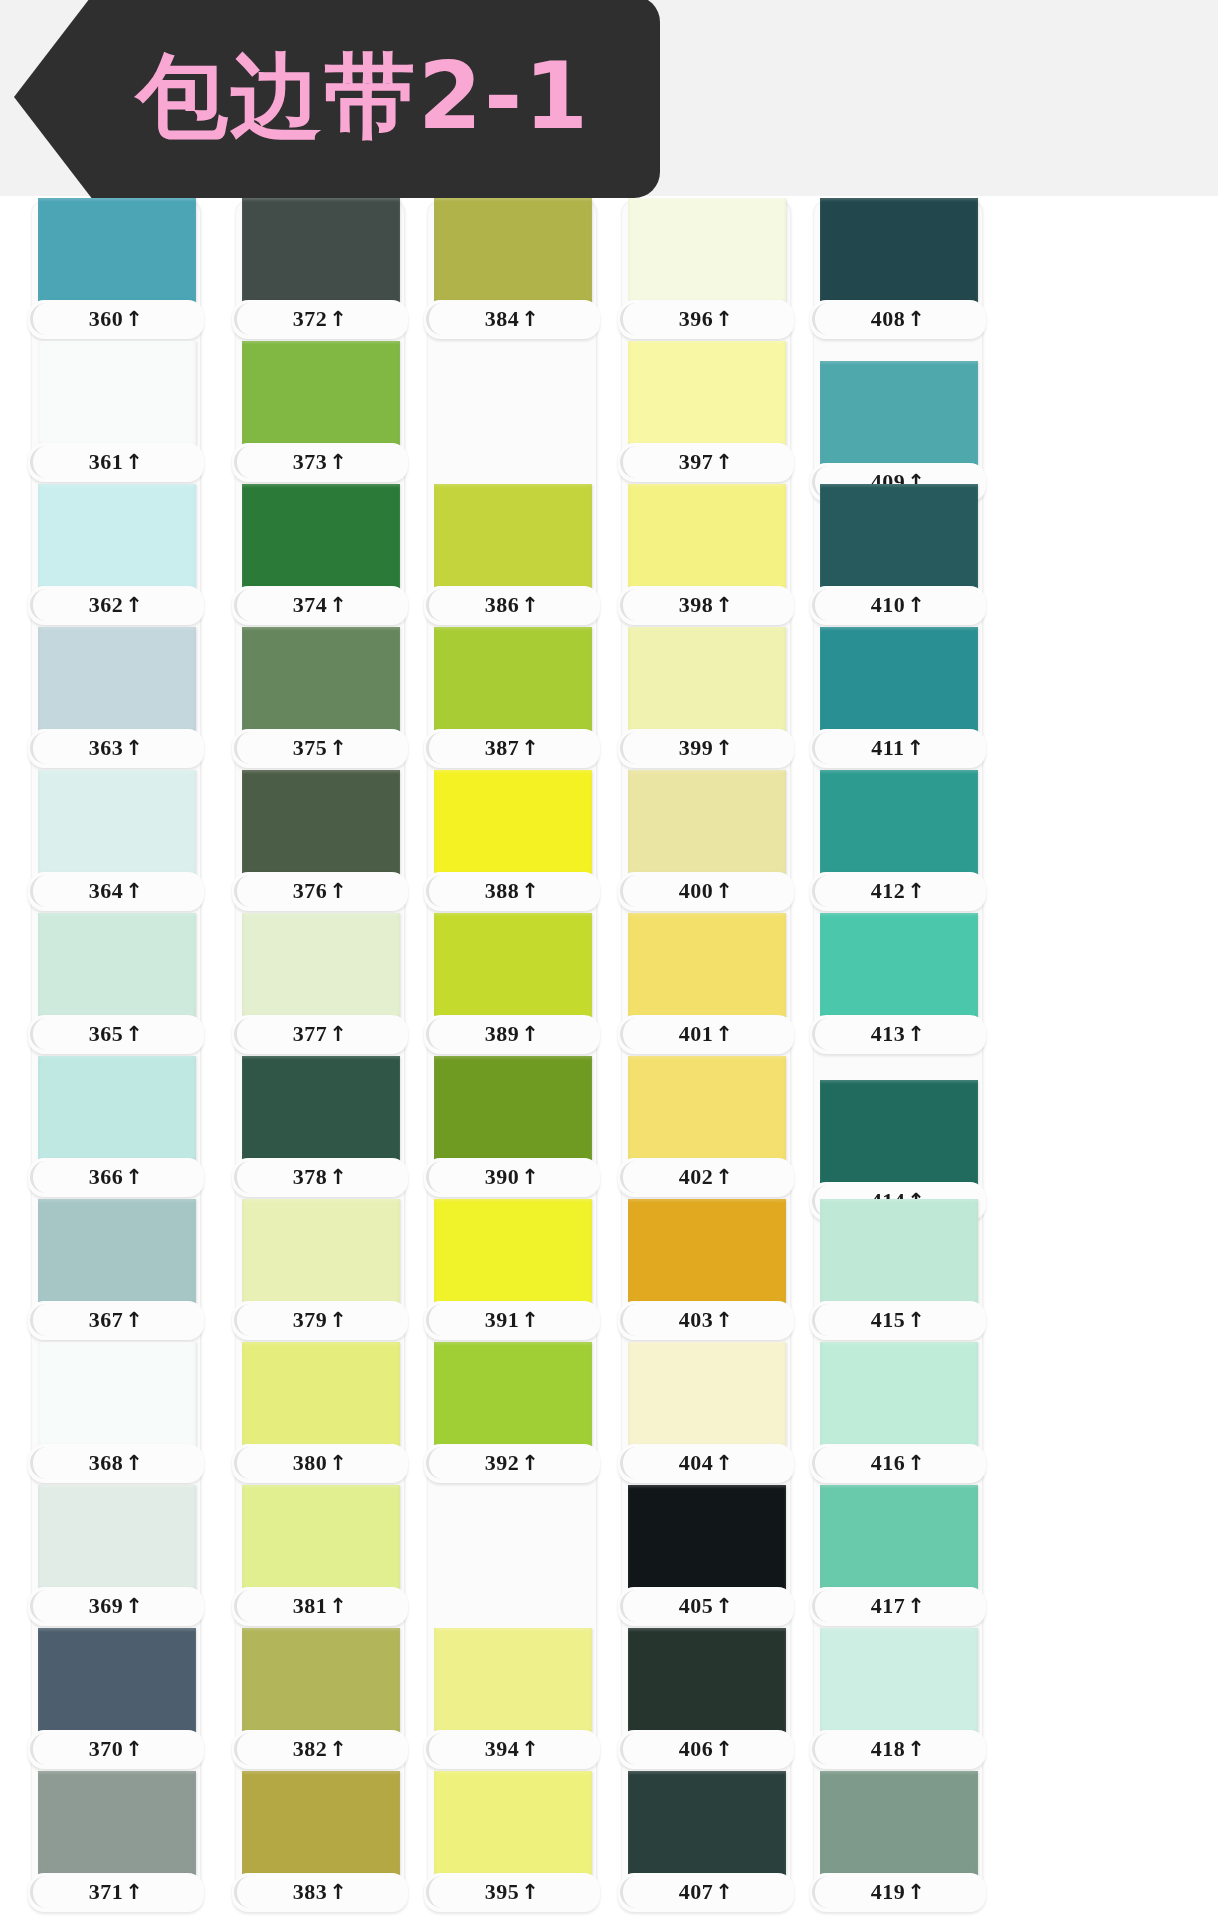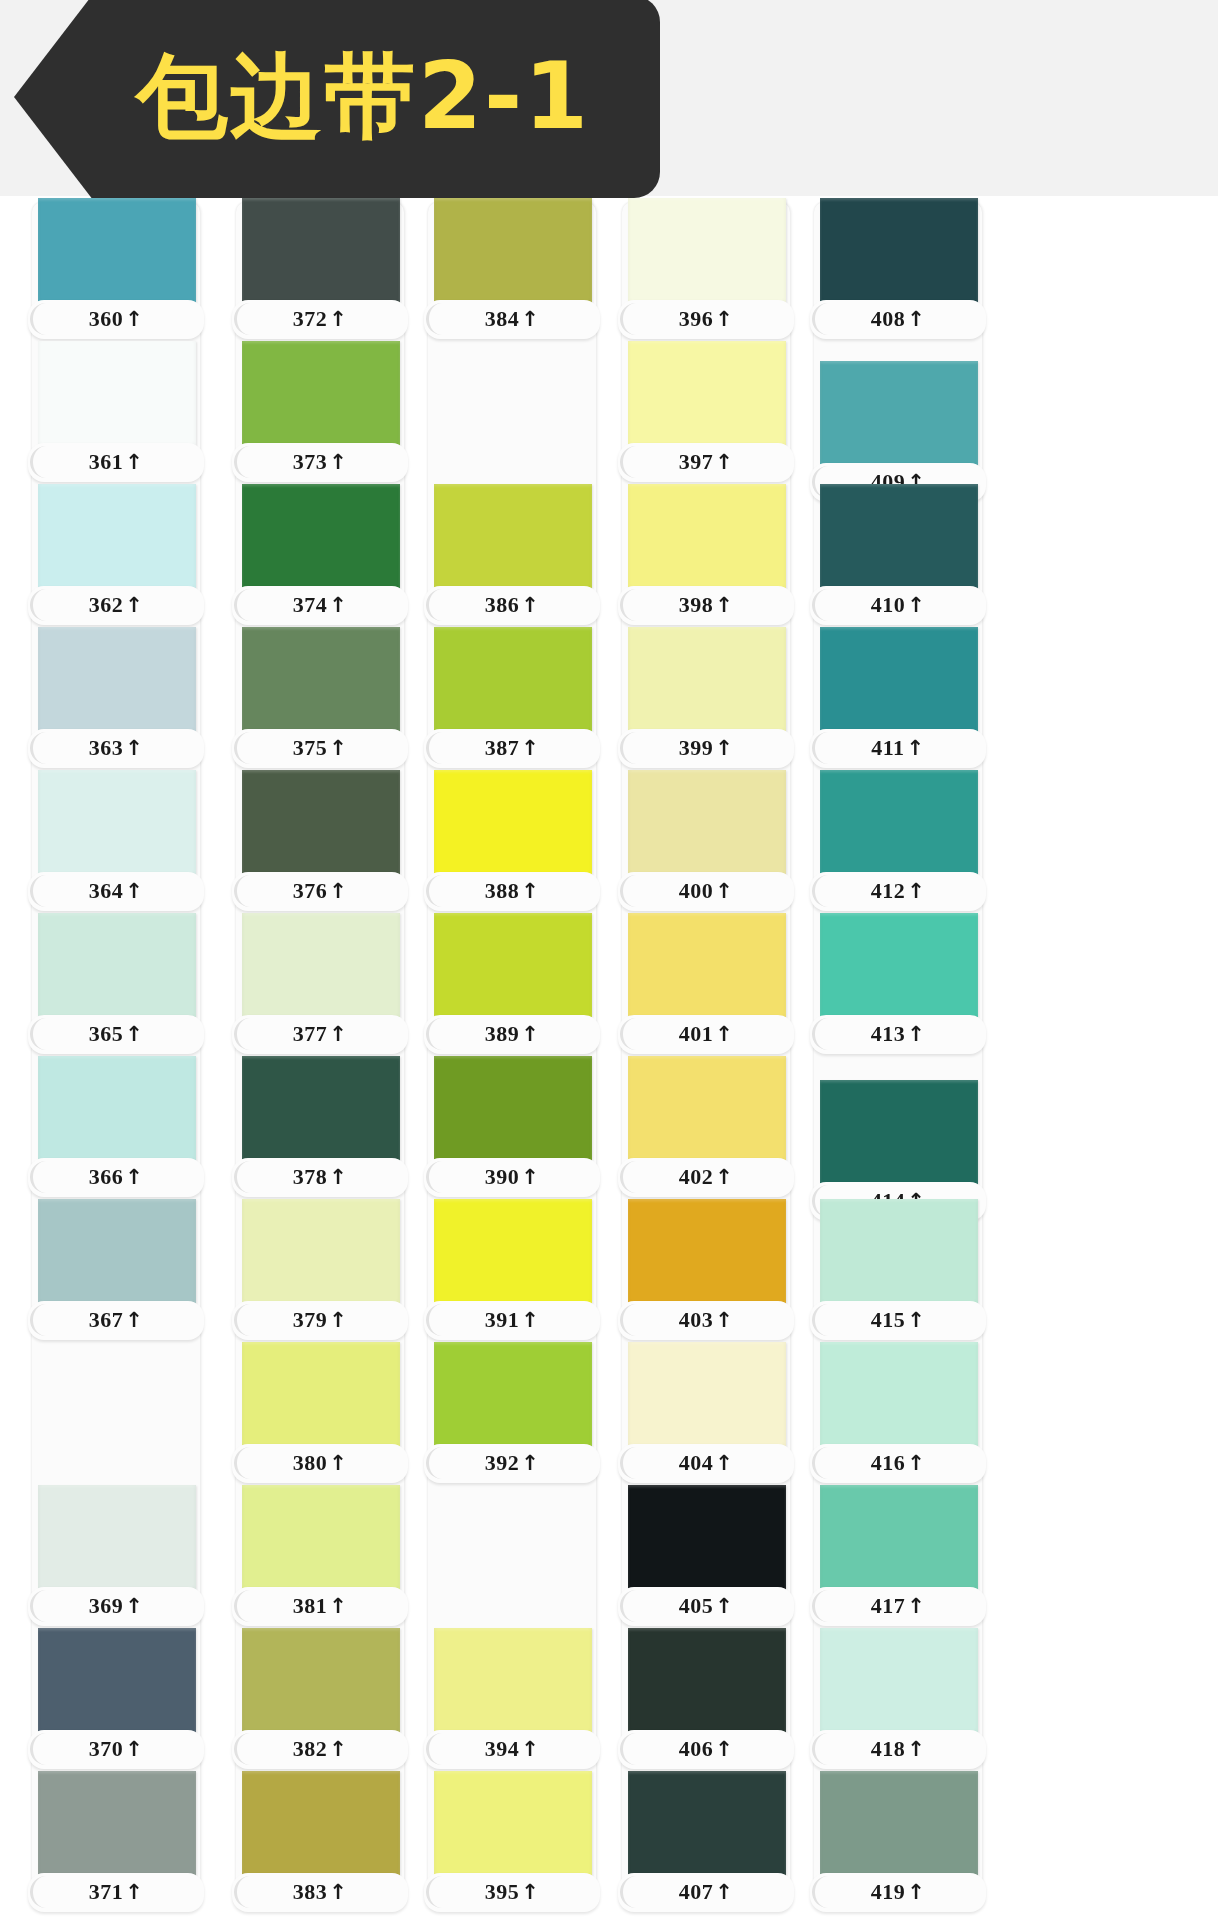--- a/index.html
+++ b/index.html
@@ -47,21 +47,21 @@
     -webkit-clip-path: polygon(12% 0%, 100% 0%, 100% 100%, 12% 100%, 0% 50%);
     clip-path: polygon(12% 0%, 100% 0%, 100% 100%, 12% 100%, 0% 50%);
     display: flex;
     align-items: center;
     justify-content: center;
     box-sizing: border-box;
     padding-left: 70px;
     padding-right: 18px;
   }
   #banner-title {
-    color: #fde047;
+    color: #f9a8d4;
     font-size: 92px;
     line-height: 1;
     font-weight: 700;
     letter-spacing: 2px;
     white-space: nowrap;
     font-family: "DejaVu Sans", "Liberation Sans", sans-serif;
   }
 
   
   #grid {
@@ -207,20 +207,26 @@
           <div class="band">
             <div class="label">366<span class="arrow">↑</span></div>
           </div>
         </div>
         <div class="swatch" style="top: 1001px;">
           <div class="tape" style="background: rgb(166, 198, 198);"></div>
           <div class="band">
             <div class="label">367<span class="arrow">↑</span></div>
           </div>
         </div>
+        <div class="swatch" style="top: 1144px;">
+          <div class="tape" style="background: rgb(247, 251, 249);"></div>
+          <div class="band">
+            <div class="label">368<span class="arrow">↑</span></div>
+          </div>
+        </div>
         <div class="swatch" style="top: 1287px;">
           <div class="tape" style="background: rgb(226, 236, 230);"></div>
           <div class="band">
             <div class="label">369<span class="arrow">↑</span></div>
           </div>
         </div>
         <div class="swatch" style="top: 1430px;">
           <div class="tape" style="background: rgb(77, 95, 110);"></div>
           <div class="band">
             <div class="label">370<span class="arrow">↑</span></div>

